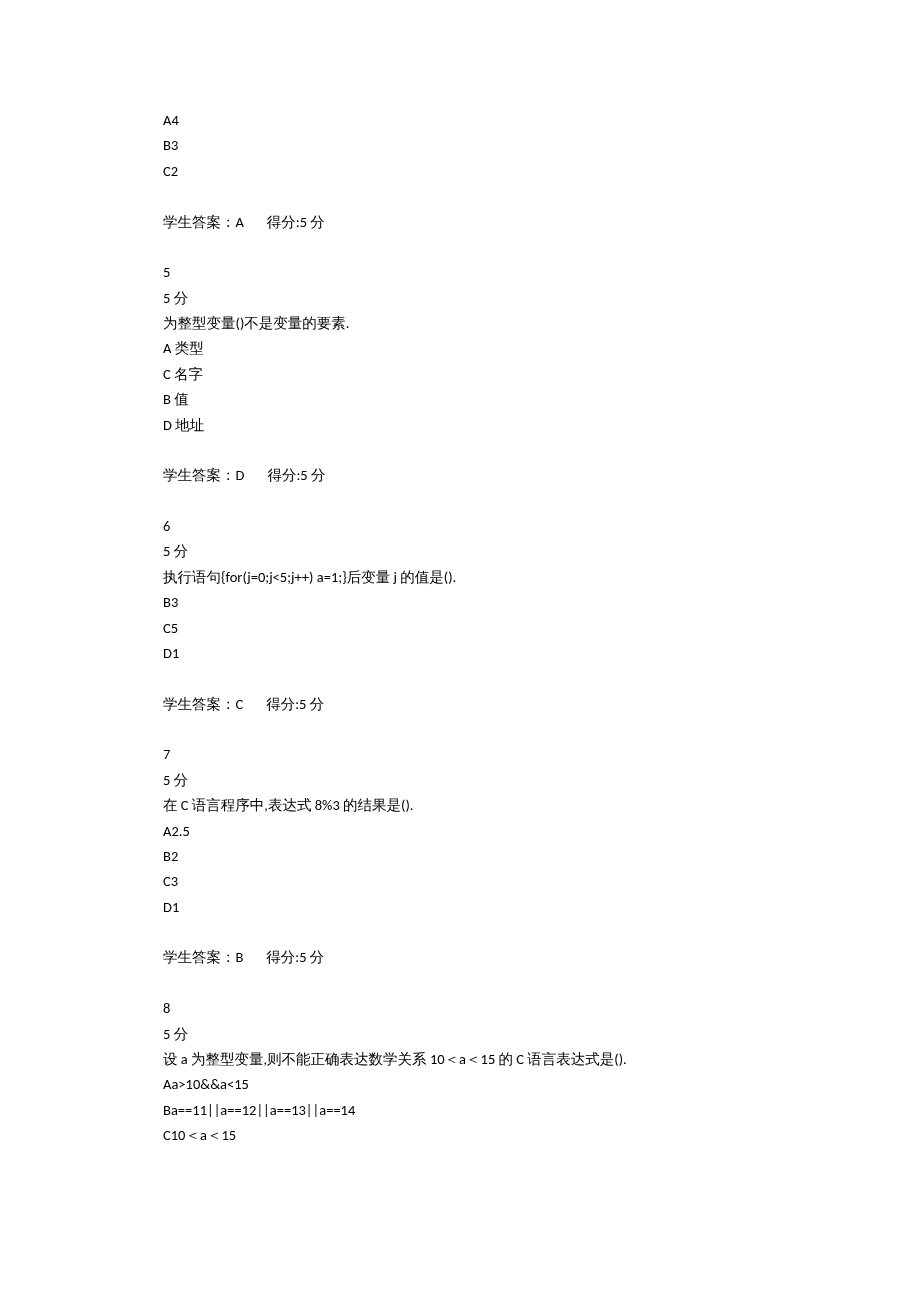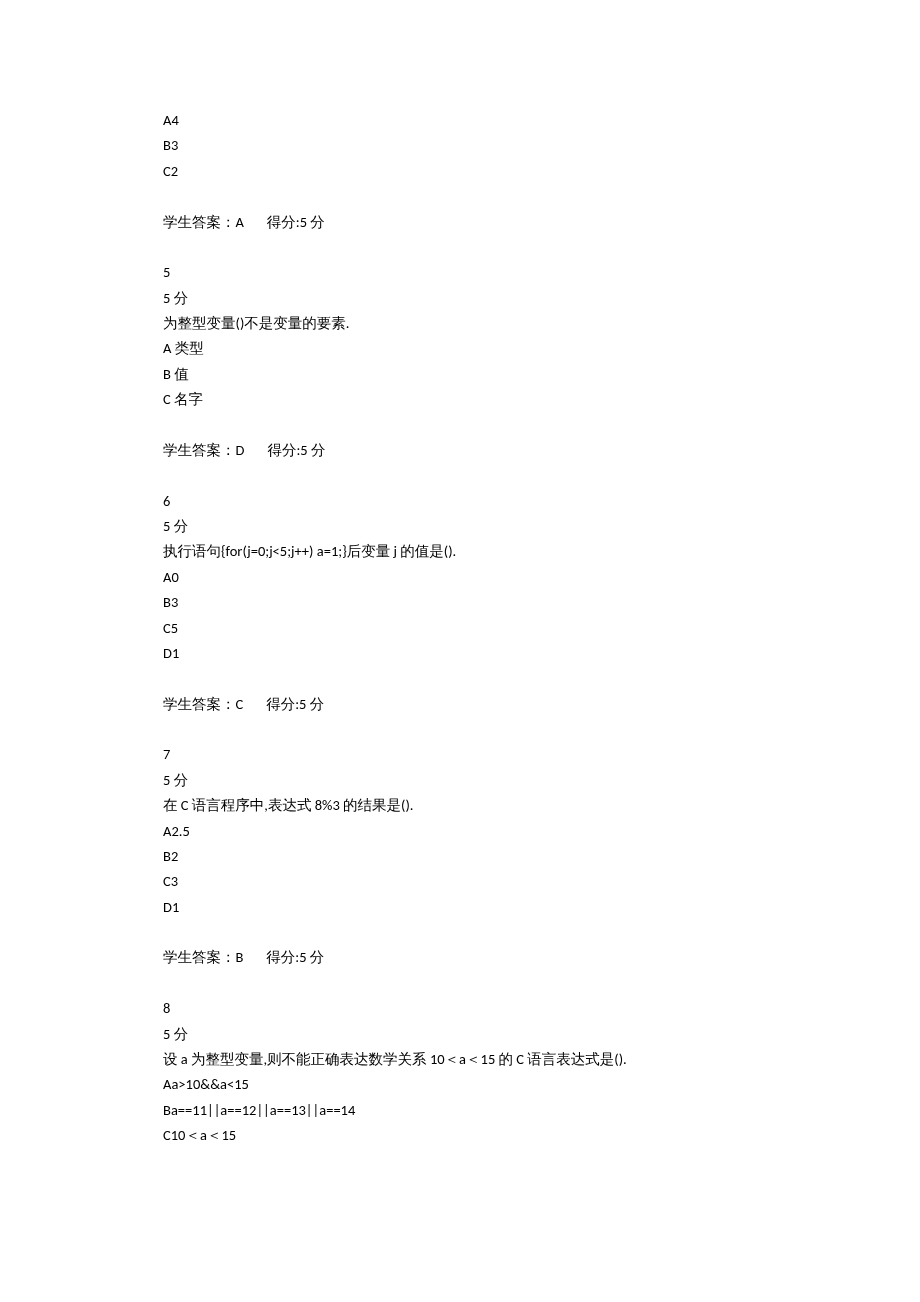--- a/index.html
+++ b/index.html
@@ -31,30 +31,30 @@
   <div class="line">B3</div>
   <div class="line">C2</div>
   <div class="line">&nbsp;</div>
   <div class="line"><span>学生答案：</span><span>A</span><span>       </span><span>得分:</span><span>5 分</span></div>
   <div class="line">&nbsp;</div>
 
   <div class="line">5</div>
   <div class="line">5 分</div>
   <div class="line">为整型变量()不是变量的要素.</div>
   <div class="line">A 类型</div>
+  <div class="line">C 名字</div>
   <div class="line">B 值</div>
-  <div class="line">C 名字</div>
+  <div class="line">D 地址</div>
   <div class="line">&nbsp;</div>
   <div class="line"><span>学生答案：</span><span>D</span><span>       </span><span>得分:</span><span>5 分</span></div>
   <div class="line">&nbsp;</div>
 
   <div class="line">6</div>
   <div class="line">5 分</div>
   <div class="line">执行语句{for(j=0;j&lt;5;j++) a=1;}后变量 j 的值是().</div>
-  <div class="line">A0</div>
   <div class="line">B3</div>
   <div class="line">C5</div>
   <div class="line">D1</div>
   <div class="line">&nbsp;</div>
   <div class="line"><span>学生答案：</span><span>C</span><span>       </span><span>得分:</span><span>5 分</span></div>
   <div class="line">&nbsp;</div>
 
   <div class="line">7</div>
   <div class="line">5 分</div>
   <div class="line">在 C 语言程序中,表达式 8%3 的结果是().</div>

